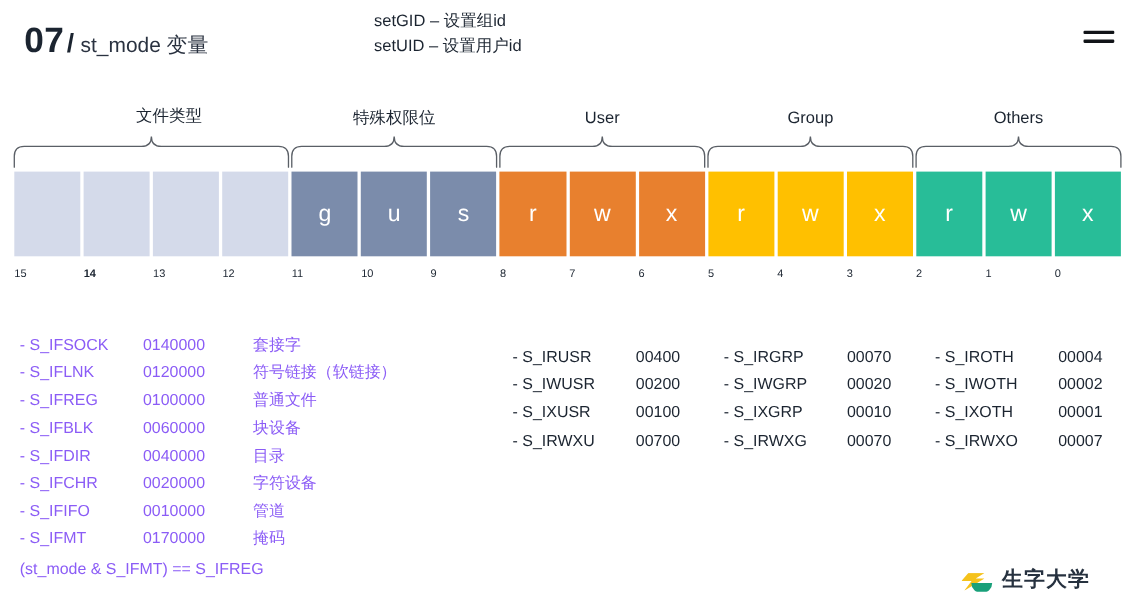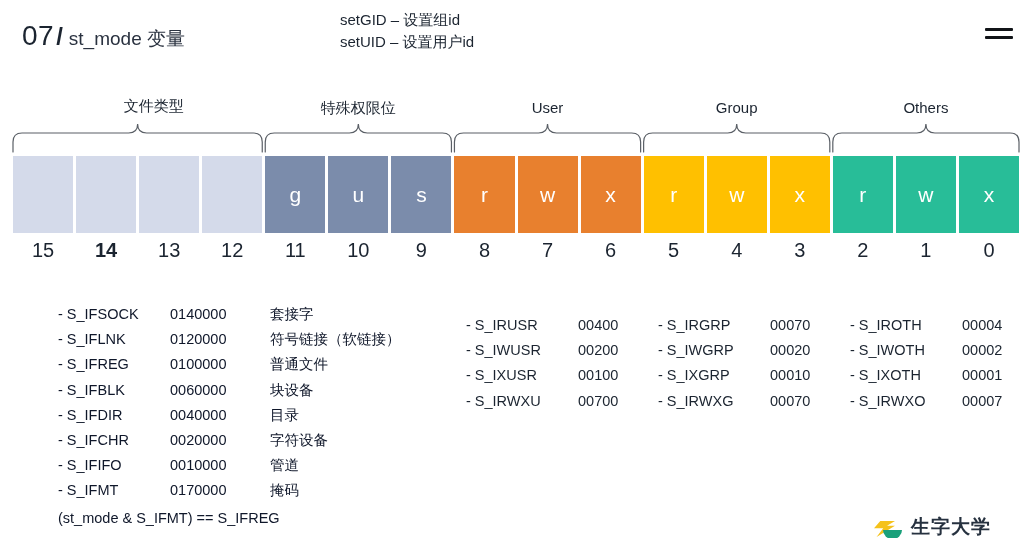--- a/index.html
+++ b/index.html
@@ -20,22 +20,22 @@
   
   .slide-title {
     position: absolute;
     left: 22px;
     top: 22px;
     font-size: 22px;
     line-height: 28px;
     white-space: nowrap;
   }
   .slide-title .num {
-    font-weight: normal;
-    font-size: 28px;
+    font-weight: bold;
+    font-size: 32px;
     letter-spacing: 0.5px;
   }
   .slide-title .sep {
     font-weight: bold;
     font-size: 24px;
     margin: 0 6px 0 2px;
   }
   .slide-title .sub {
     font-weight: normal;
     font-size: 19px;
@@ -114,36 +114,35 @@
   }
   .bit-index-row {
     position: absolute;
     left: 13px;
     top: 144px;
     height: 24px;
   }
   .bit-index {
     position: absolute;
     top: 0;
-    text-align: center;
-    font-size: 20px;
+    text-align: left;
+    font-size: 10px;
     line-height: 22px;
     color: #1b2430;
   }
 
   
   .filetype-table {
     position: absolute;
     left: 18px;
     top: 302px;
     font-size: 14.5px;
     line-height: 25.2px;
-    color: #0f172a;
-    white-space: nowrap;
-    margin-left: 40px;
+    color: #8b5cf6;
+    white-space: nowrap;
   }
   .filetype-table .ft-row { display: block; height: 25.2px; }
   .ft-name  { display: inline-block; width: 112px; }
   .ft-oct   { display: inline-block; width: 100px; }
   .ft-desc  { display: inline-block; }
   .ft-expr  { display: block; padding-top: 2px; }
 
   .perm-cols {
     position: absolute;
     left: 466px;

